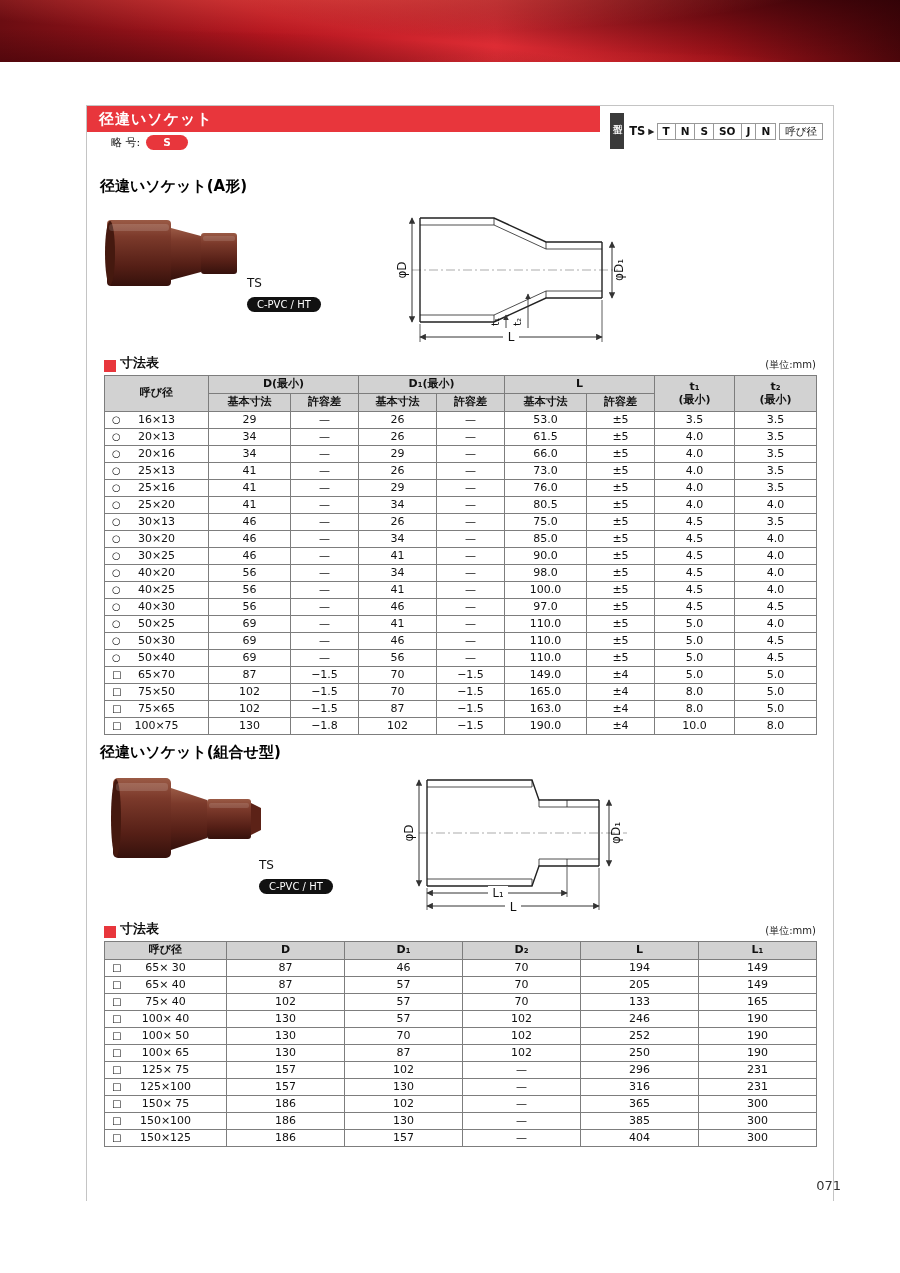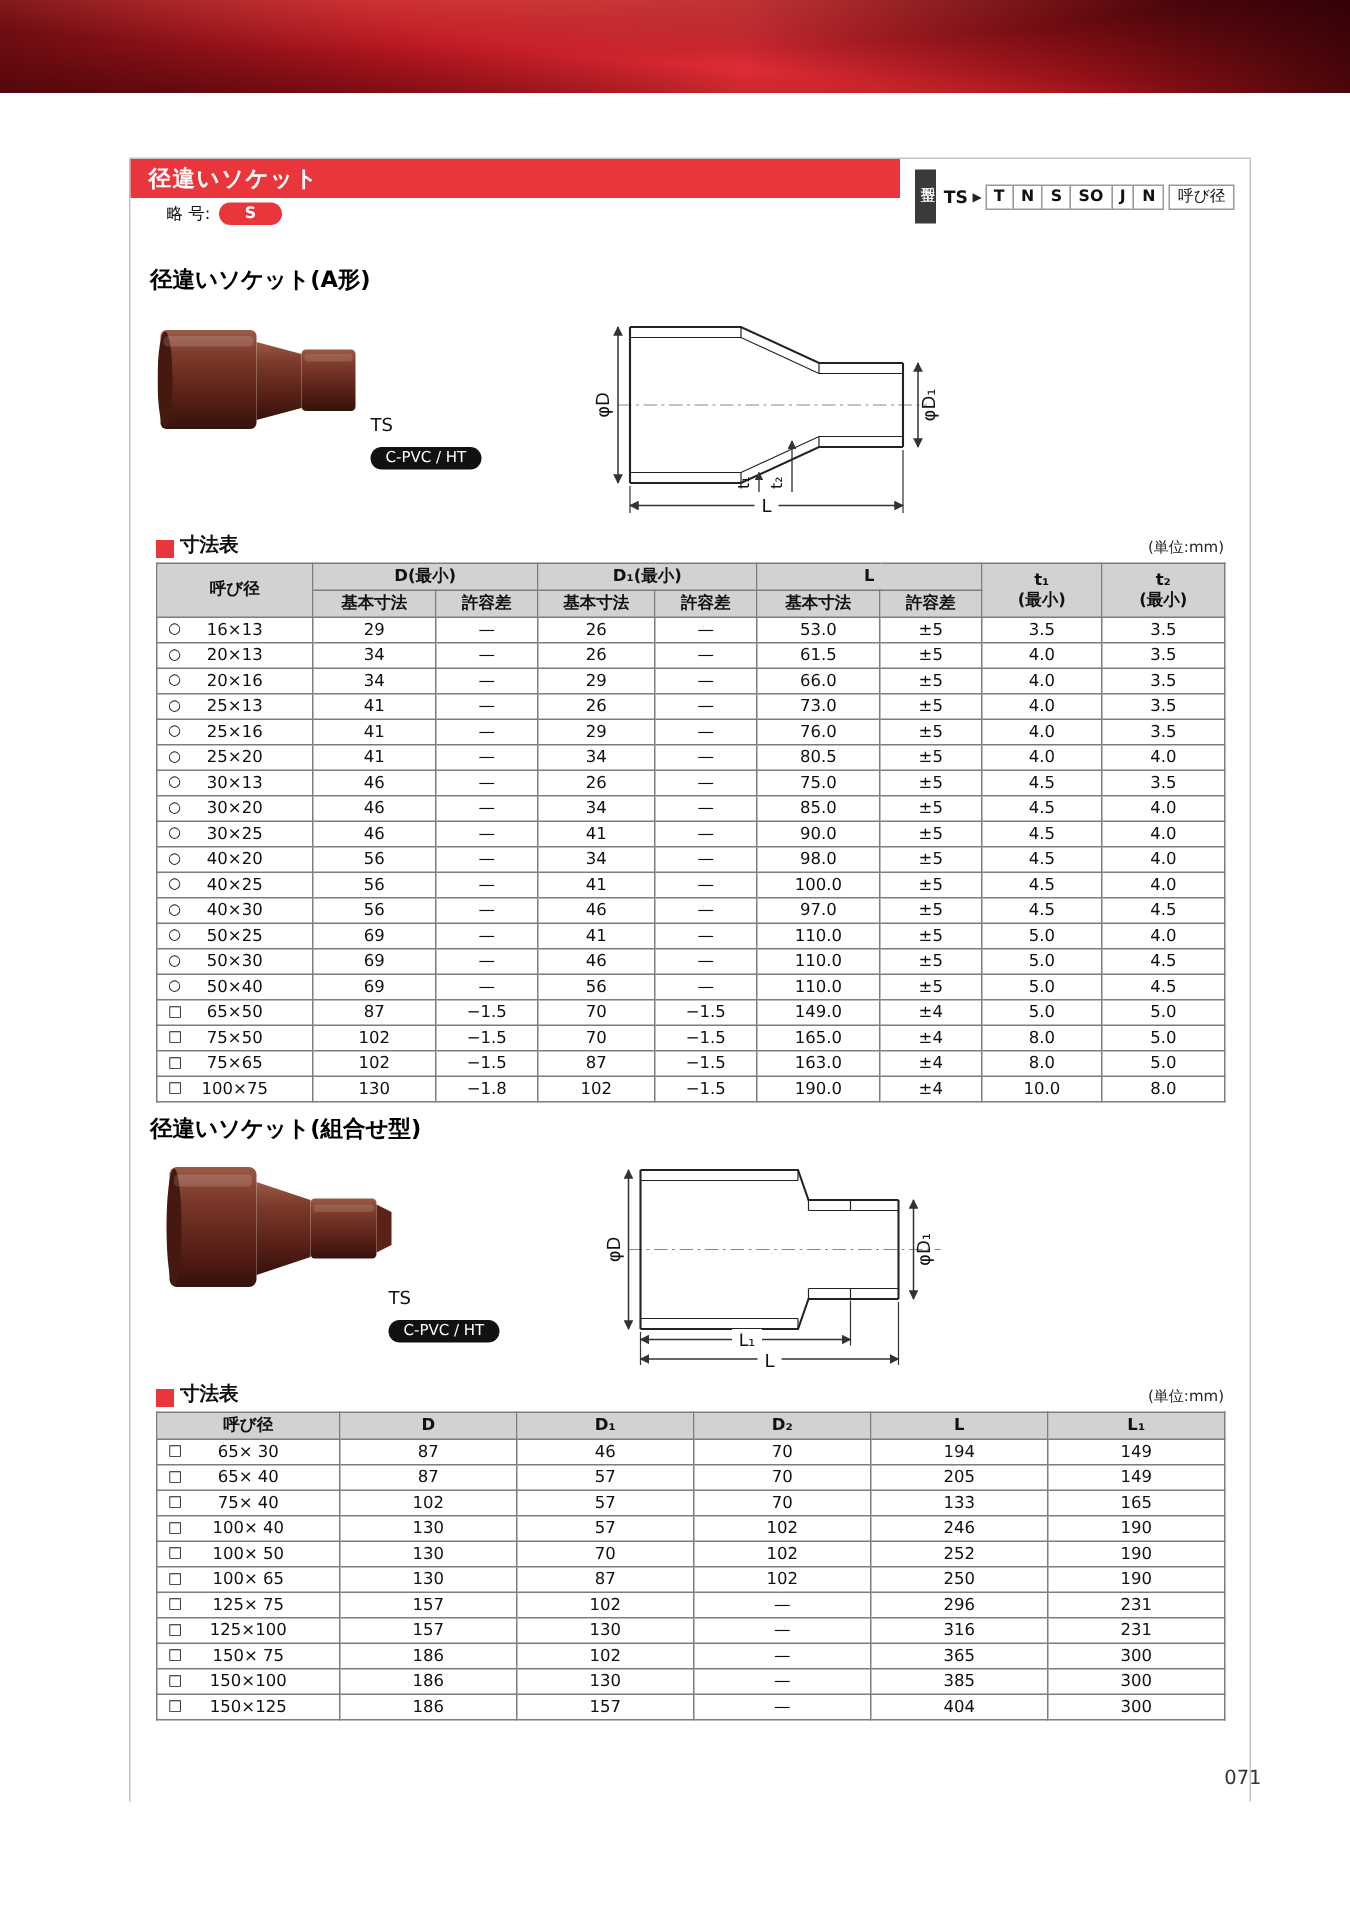--- a/index.html
+++ b/index.html
@@ -388,21 +388,21 @@
             <td>69</td>
             <td>—</td>
             <td>56</td>
             <td>—</td>
             <td>110.0</td>
             <td>±5</td>
             <td>5.0</td>
             <td>4.5</td>
           </tr>
           <tr>
-            <td class="size-cell"><span class="mark">□</span><span class="size">65×50</span></td>
+            <td class="size-cell"><span class="mark">□</span><span class="size">65×70</span></td>
             <td>87</td>
             <td>−1.5</td>
             <td>70</td>
             <td>−1.5</td>
             <td>149.0</td>
             <td>±4</td>
             <td>5.0</td>
             <td>5.0</td>
           </tr>
           <tr>

